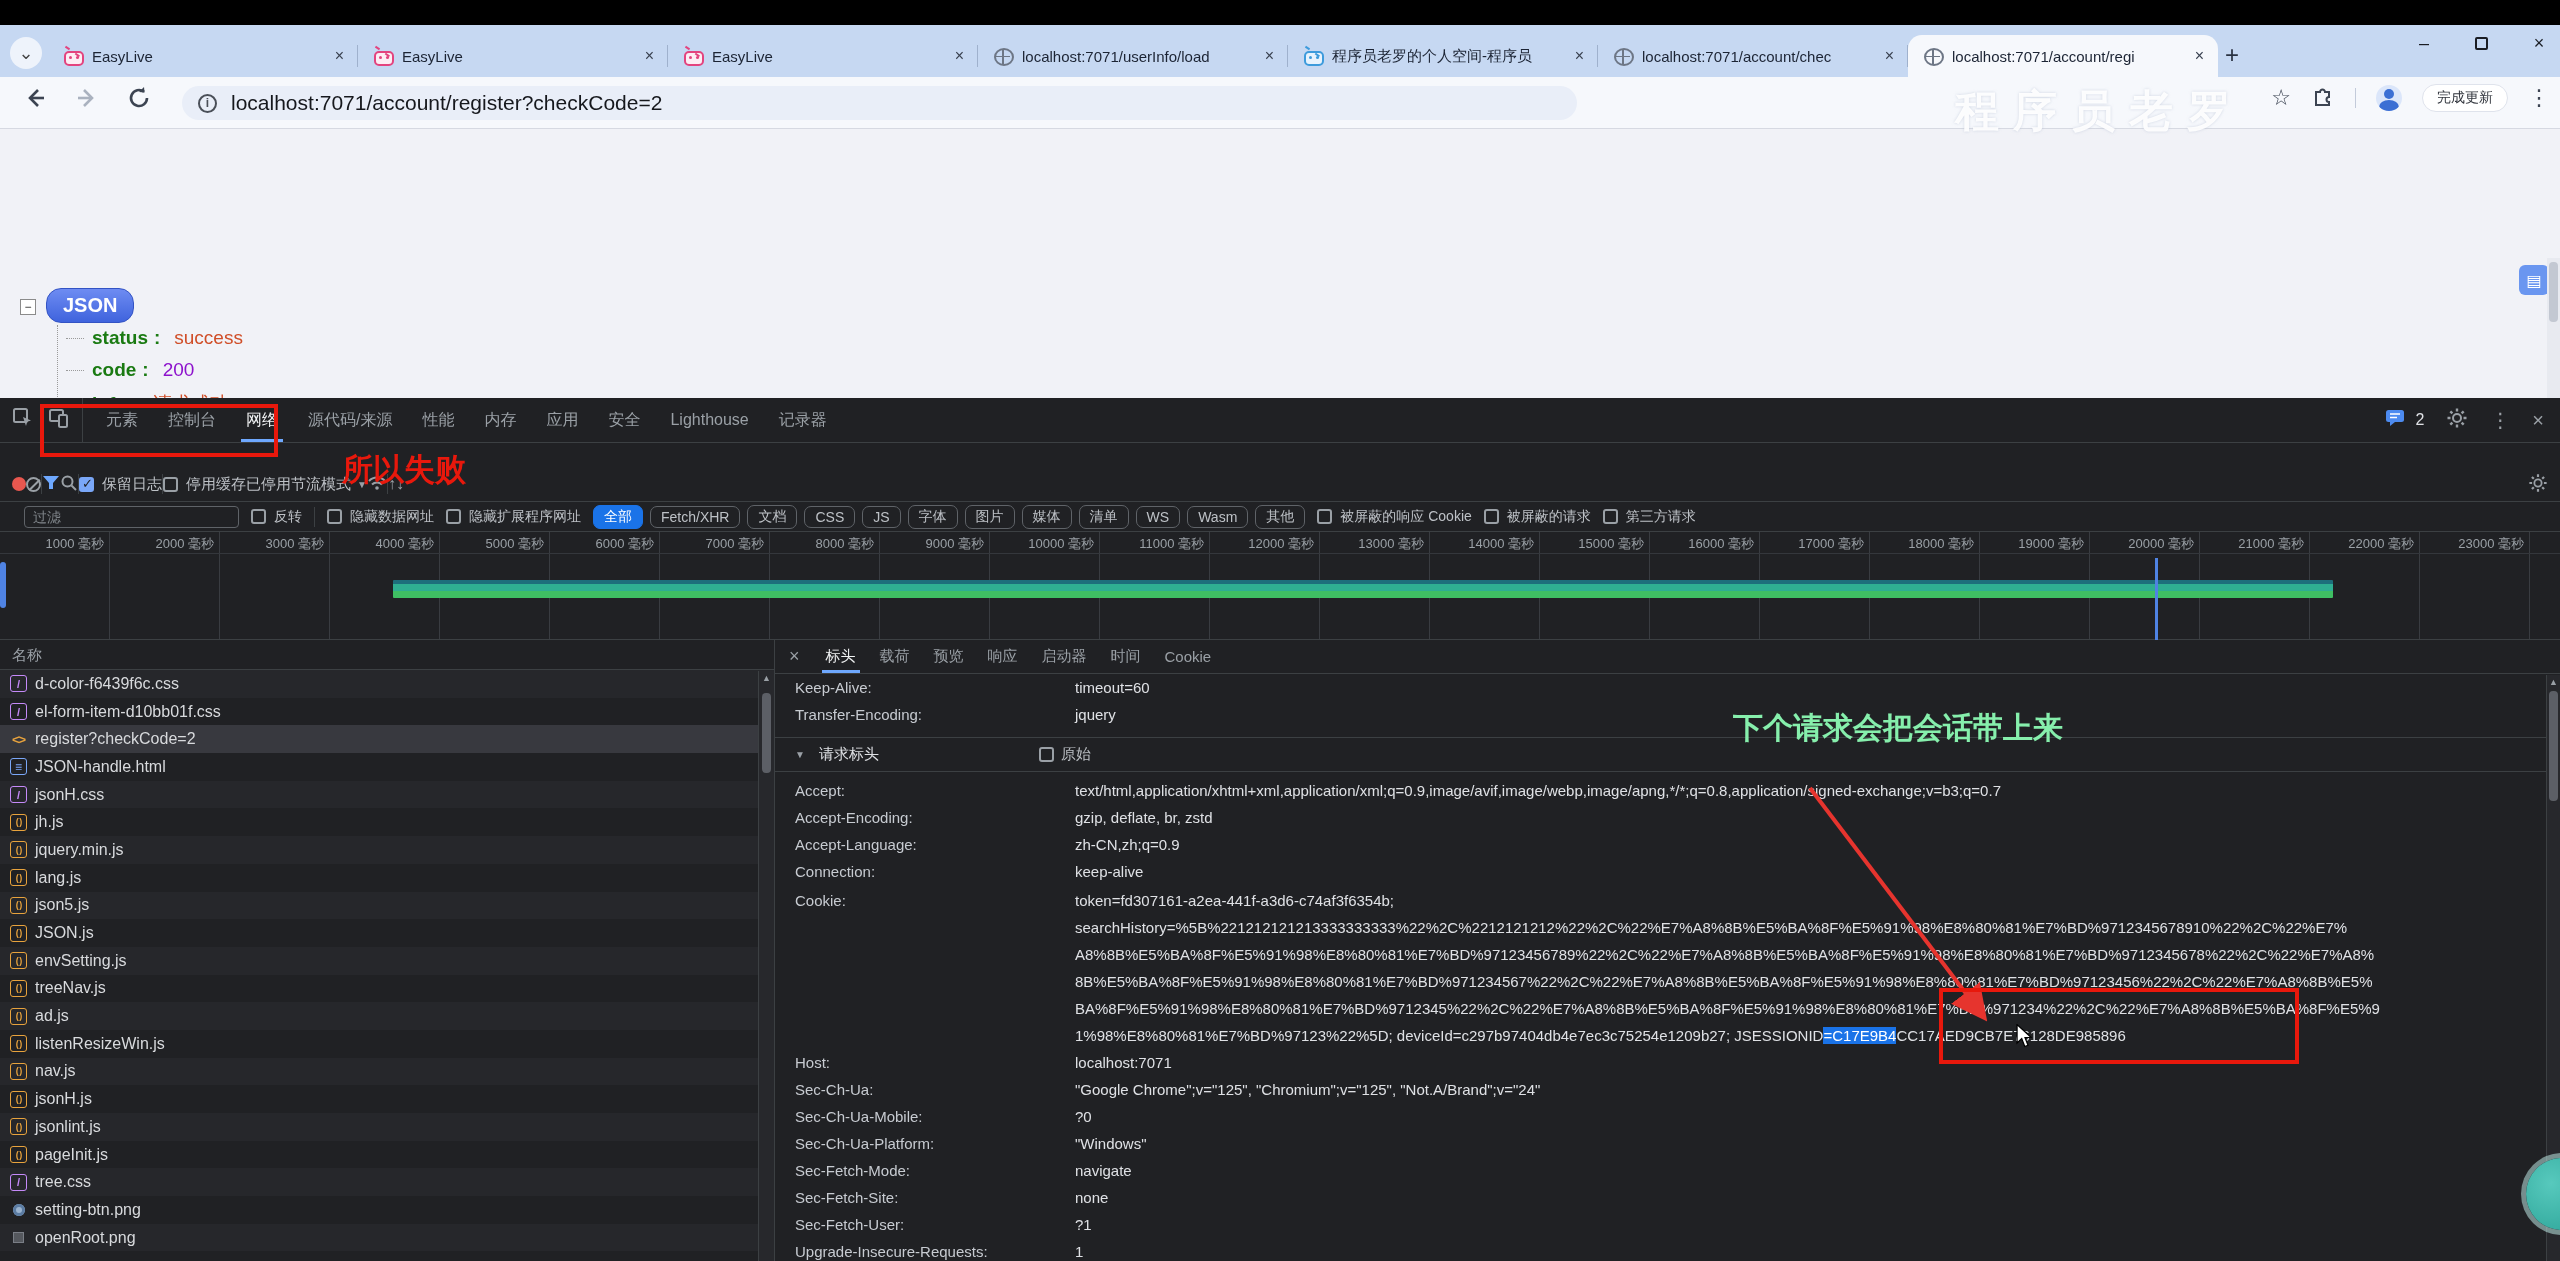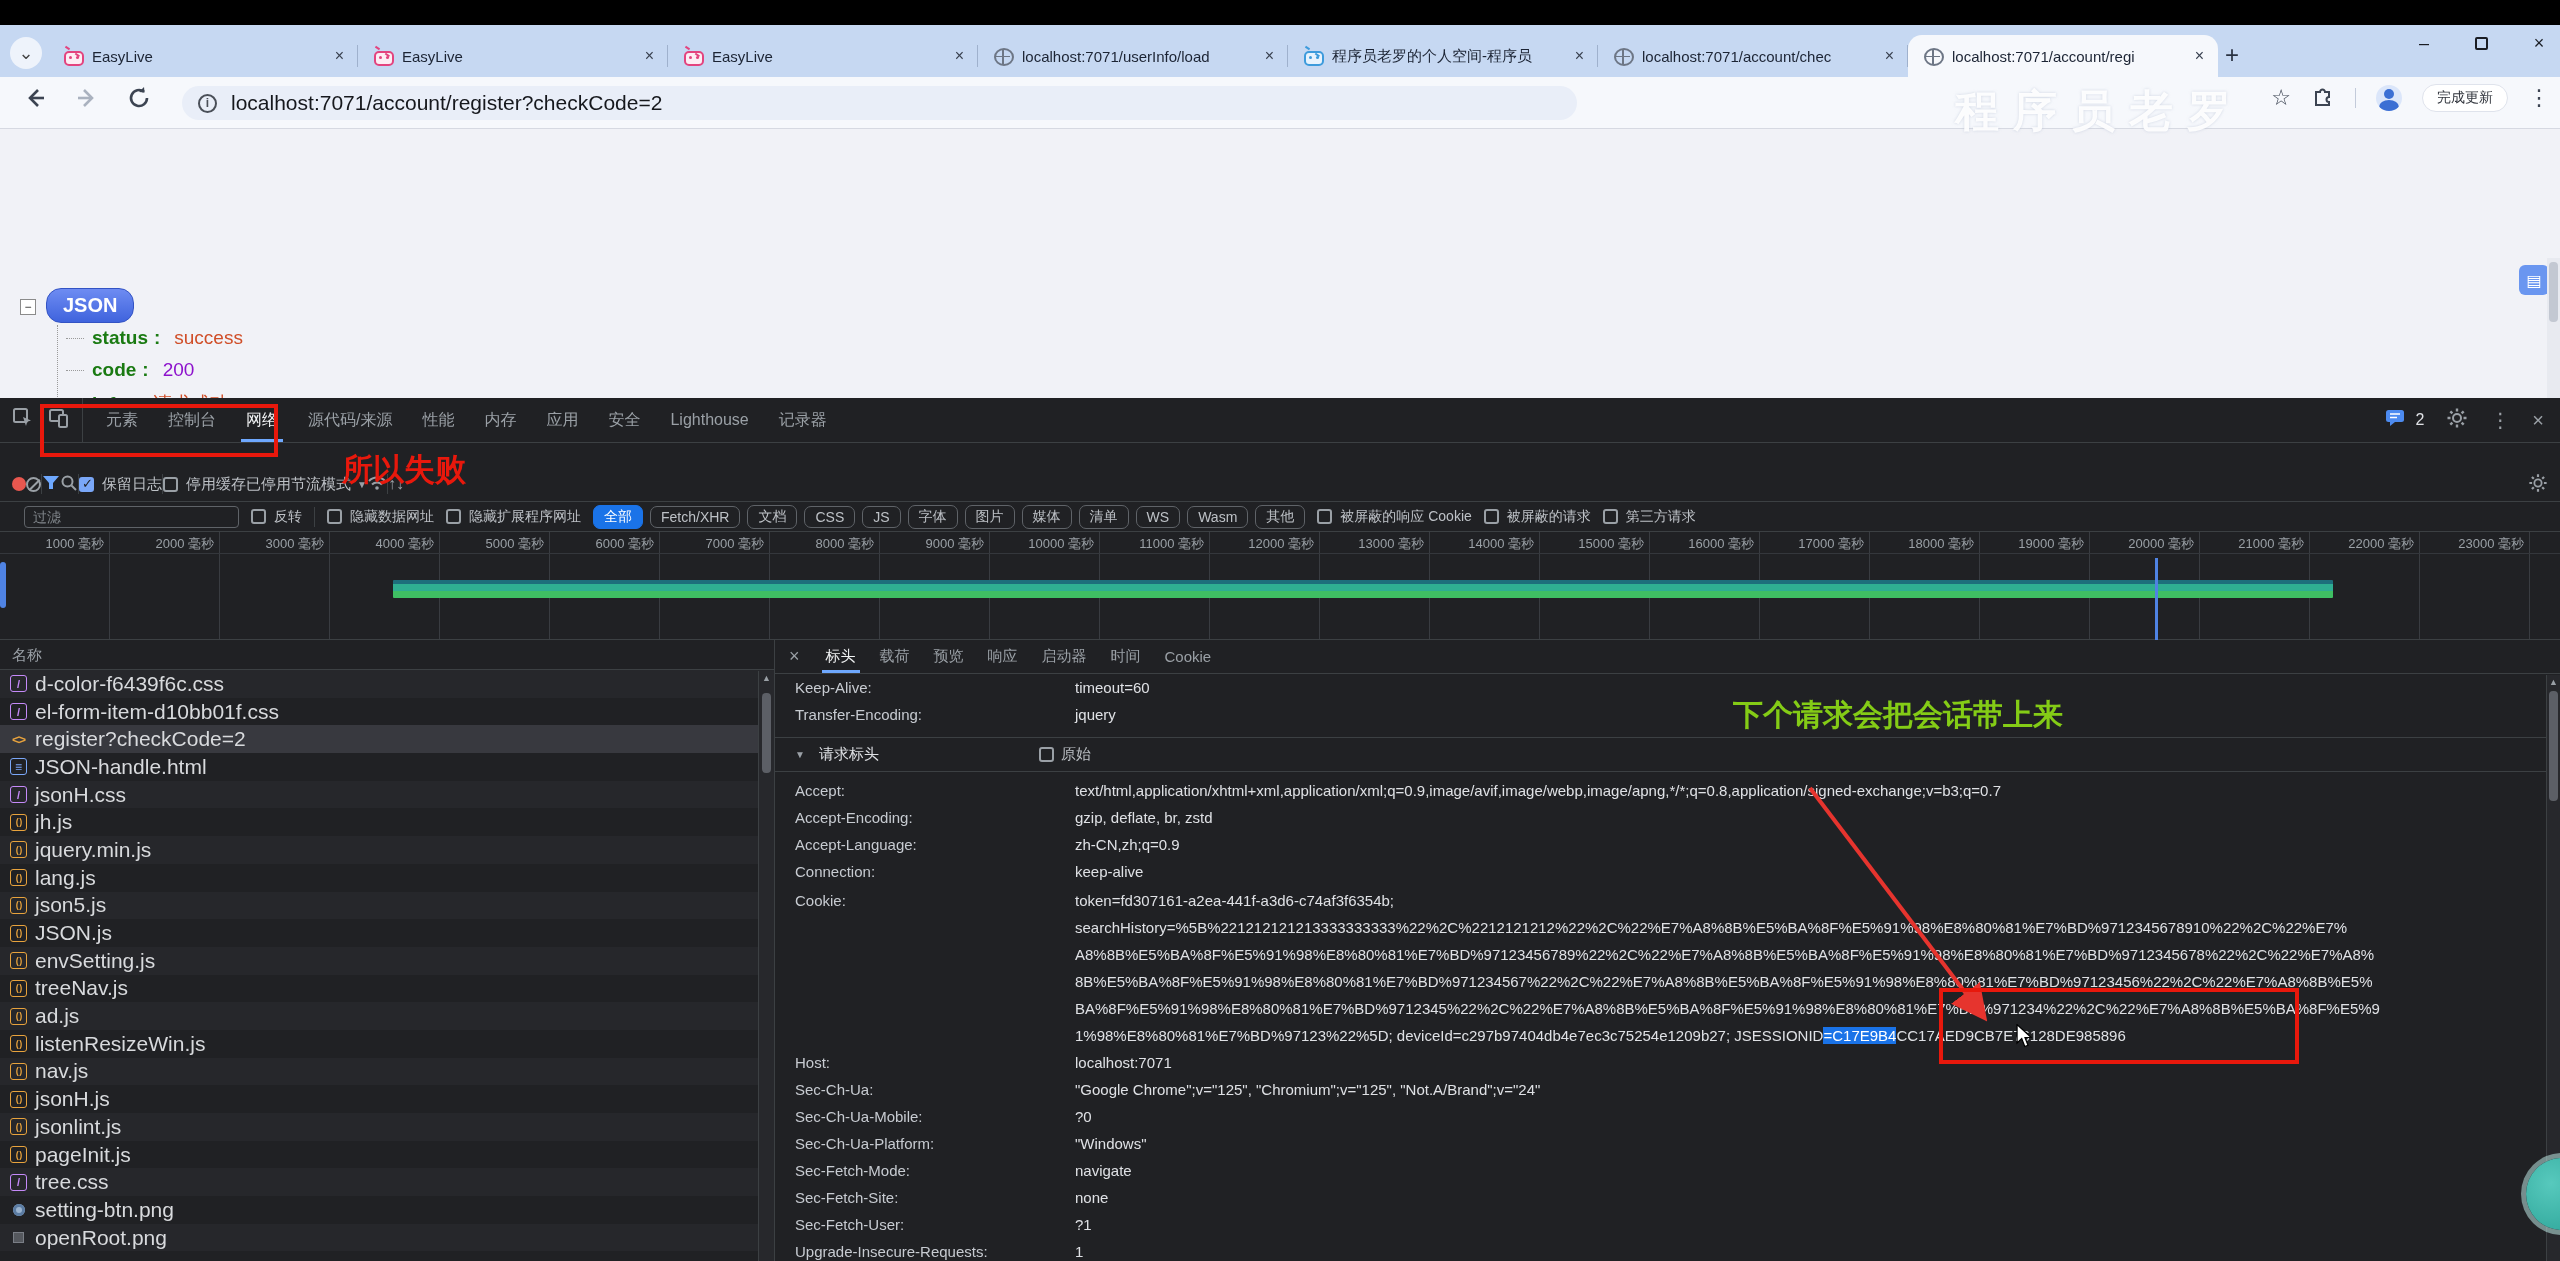--- a/index.html
+++ b/index.html
@@ -117,21 +117,21 @@
   .tl-cells { display:flex; height:22px; border-bottom:1px solid #34373c; overflow:hidden;align-items:flex-end; }
   .tl-cell { flex:0 0 110px; font-size:13px; color:#9aa0a6; text-align:right; padding:3px 6px 0 0; white-space:nowrap; }
   .tl-bar { position:absolute; left:393px; top:48px; width:1940px; height:18px;
     background:linear-gradient(180deg,#1d6e7c 0 4px,#2fae92 4px 11px,#3fbf63 11px 100%); border-radius:1px; }
   .tl-loadline { position:absolute; left:2155px; top:26px; width:3px; height:82px; background:#4f83e3; }
   .tl-nub { position:absolute; left:0; top:30px; width:6px; height:46px; background:#4f83e3; border-radius:3px; }
 
   .dt-main { display:flex; height:636px; }
   .files-panel { width:775px; border-right:1px solid #3c4043; position:relative; }
   .files-header { height:30px; line-height:30px; padding-left:12px; font-size:15px; color:#9aa0a6; border-bottom:1px solid #3c4043; }
-  .file-row { height:27.7px; display:flex; align-items:center; padding-left:10px; font-size:21px; color:#d8dadd; }
+  .file-row { height:27.7px; display:flex; align-items:center; padding-left:10px; font-size:16px; color:#d8dadd; }
   .file-row:nth-child(odd) { background:#26272b; }
   .file-row.selected { background:#38393f; }
   .file-row .fname { margin-left:8px; white-space:nowrap; }
   .fic { width:17px; height:17px; border-radius:3px; display:flex; align-items:center; justify-content:center;
     font-size:9px; font-weight:bold; flex:0 0 17px; }
   .fic.css { border:1.5px solid #c58af9; color:#c58af9; } .fic.css::before { content:"/"; font-size:11px; }
   .fic.js  { border:1.5px solid #e8a33d; color:#e8a33d; } .fic.js::before { content:"( )"; letter-spacing:-1px; }
   .fic.code { color:#e8a33d; font-size:13px; } .fic.code::before { content:"<>"; letter-spacing:-1px; }
   .fic.doc { border:1.5px solid #7aa7f8; color:#7aa7f8; } .fic.doc::before { content:"≡"; font-size:12px; }
   .fic.gear { } .fic.gear::before { content:""; width:12px; height:12px; border-radius:50%; background:#9bb4d0; box-shadow:inset 0 0 0 3px #5b7ca3; }
@@ -151,21 +151,21 @@
   .hname { width:280px; flex:0 0 280px; color:#c7cbd1; }
   .hval { color:#dfe1e5; white-space:nowrap; }
   .hsection { border-top:1px solid #3c4043; border-bottom:1px solid #3c4043; margin-top:9px; margin-left:-20px; padding-left:20px;
     height:35px; display:flex; align-items:center; gap:10px; font-size:15px; color:#dfe1e5; }
   .hsection .tri { font-size:10px; color:#9aa0a6; margin-right:4px; }
   .hsection .raw { display:flex; align-items:center; gap:7px; margin-left:150px; color:#bdc1c6; }
   .cookie-row { display:flex; font-size:15px; margin-top:2px; }
   .cookie-lines { line-height:27px; color:#dfe1e5; }
   .cookie-line { white-space:nowrap; }
   .sel-hl { background:#1a73e8; color:#fff; }
-  .req-note { position:absolute; left:958px; top:55px; font-size:30px; font-weight:bold; color:#84cc16; z-index:6; }
+  .req-note { position:absolute; left:958px; top:68px; font-size:30px; font-weight:bold; color:#86efac; z-index:6; }
   .req-box { position:absolute; left:1164px; top:348px; width:360px; height:76px; border:4px solid #e8180c; z-index:6; }
   .note-arrow { position:absolute; left:0; top:0; width:100%; height:100%; pointer-events:none; z-index:5; }
   .hscroll { position:absolute; right:0; top:35px; bottom:0; width:14px; background:#27282c; border-left:1px solid #3c4043; }
   .hscroll .sarr { position:absolute; left:2px; top:2px; font-size:9px; color:#9aa0a6; }
   .hscroll .thumb { position:absolute; left:2px; top:16px; width:9px; height:110px; background:#5c5f66; border-radius:4px; }
   .cursor { position:absolute; left:1240px; top:384px; z-index:7; }
 
   .dt-status { height:30px; border-top:1px solid #3c4043; background:#26272a; display:flex; align-items:center; font-size:14px; color:#9aa0a6; padding-left:14px; }
   .st-item { padding:0 14px; border-right:1px solid #3c4043; white-space:nowrap; }
   .st-item.hl { color:#e07a5f; }

